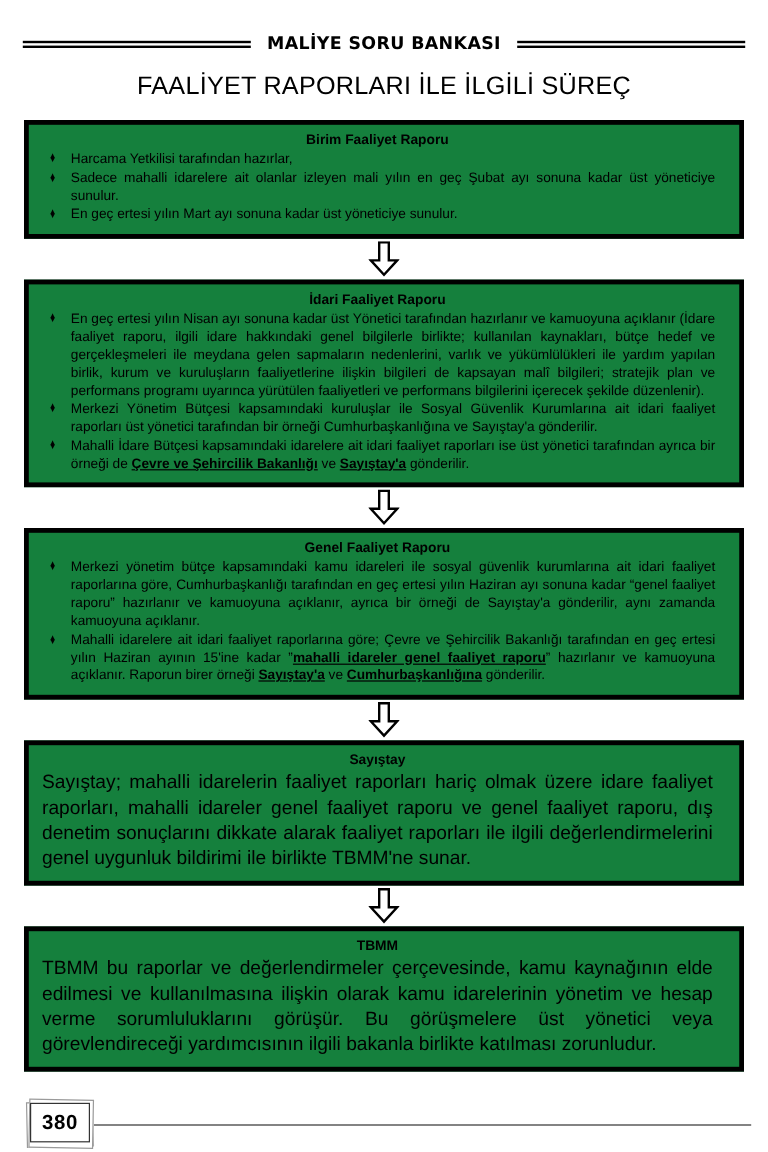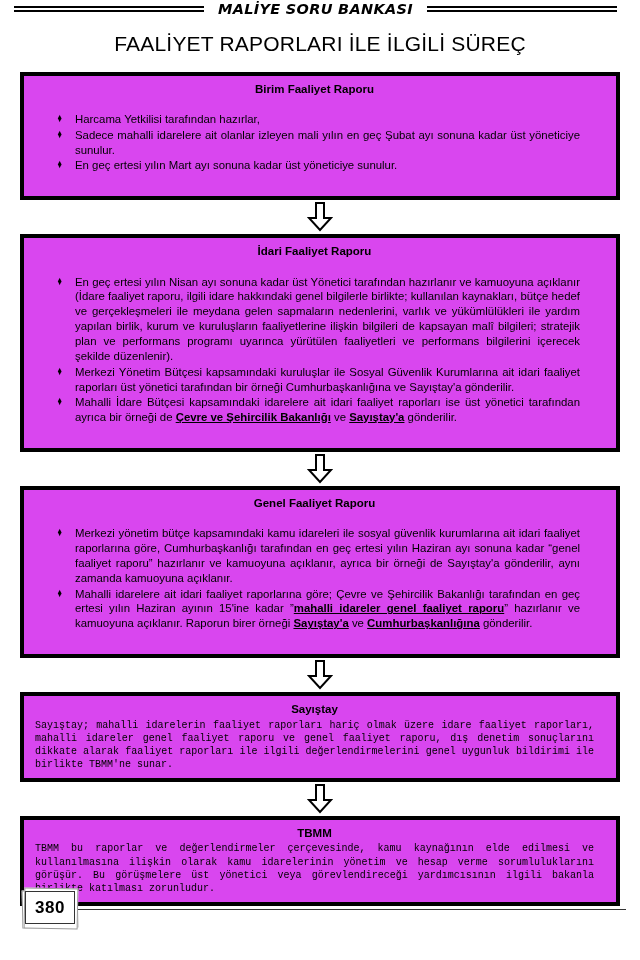--- a/index.html
+++ b/index.html
@@ -21,25 +21,25 @@
     position: relative;
     width: 640px;
     height: 960px;
     padding: 0;
   }
 
   
   .running-header {
     display: flex;
     align-items: center;
-    justify-content: flex-start;
+    justify-content: center;
     gap: 14px;
     padding: 0 14px;
+    margin-top: 28px;
     height: 18px;
-    font-style: italic;
   }
   .hdr-rule {
     flex: 1 1 auto;
     height: 6px;
     border-top: 2px solid #000;
     border-bottom: 2px solid #000;
   }
   .hdr-rule.left  { max-width: 190px; }
   .hdr-rule.right { max-width: 190px; }
   .hdr-title {
@@ -61,46 +61,45 @@
     font-family: "Liberation Sans", sans-serif;
   }
 
   
   .flow {
     margin: 16px 20px 0 20px;
   }
 
   .node {
     border: 4px solid #000;
-    background: #d946ef;
+    background: #15803d;
     padding: 5px 20px 7px 9px;
   }
   .node + .connector { }
 
   .node-title {
     text-align: center;
     font-weight: bold;
     font-size: 11.5px;
     margin: 1px 0 2px 0;
     line-height: 1.25;
   }
 
   .para {
-    font-size: 10px;
+    font-size: 16px;
     line-height: 1.31;
     text-align: justify;
     text-justify: inter-word;
     margin: 0;
     padding: 0 2px;
-    font-family: Liberation Mono, monospace;
   }
 
   ul.bullets {
     list-style: none;
-    margin: 16px;
+    margin: 0;
     padding: 0;
   }
   ul.bullets > li {
     position: relative;
     padding-left: 26px;
     font-size: 11.4px;
     line-height: 1.31;
     text-align: justify;
     text-justify: inter-word;
     margin: 0 0 0.5px 0;

